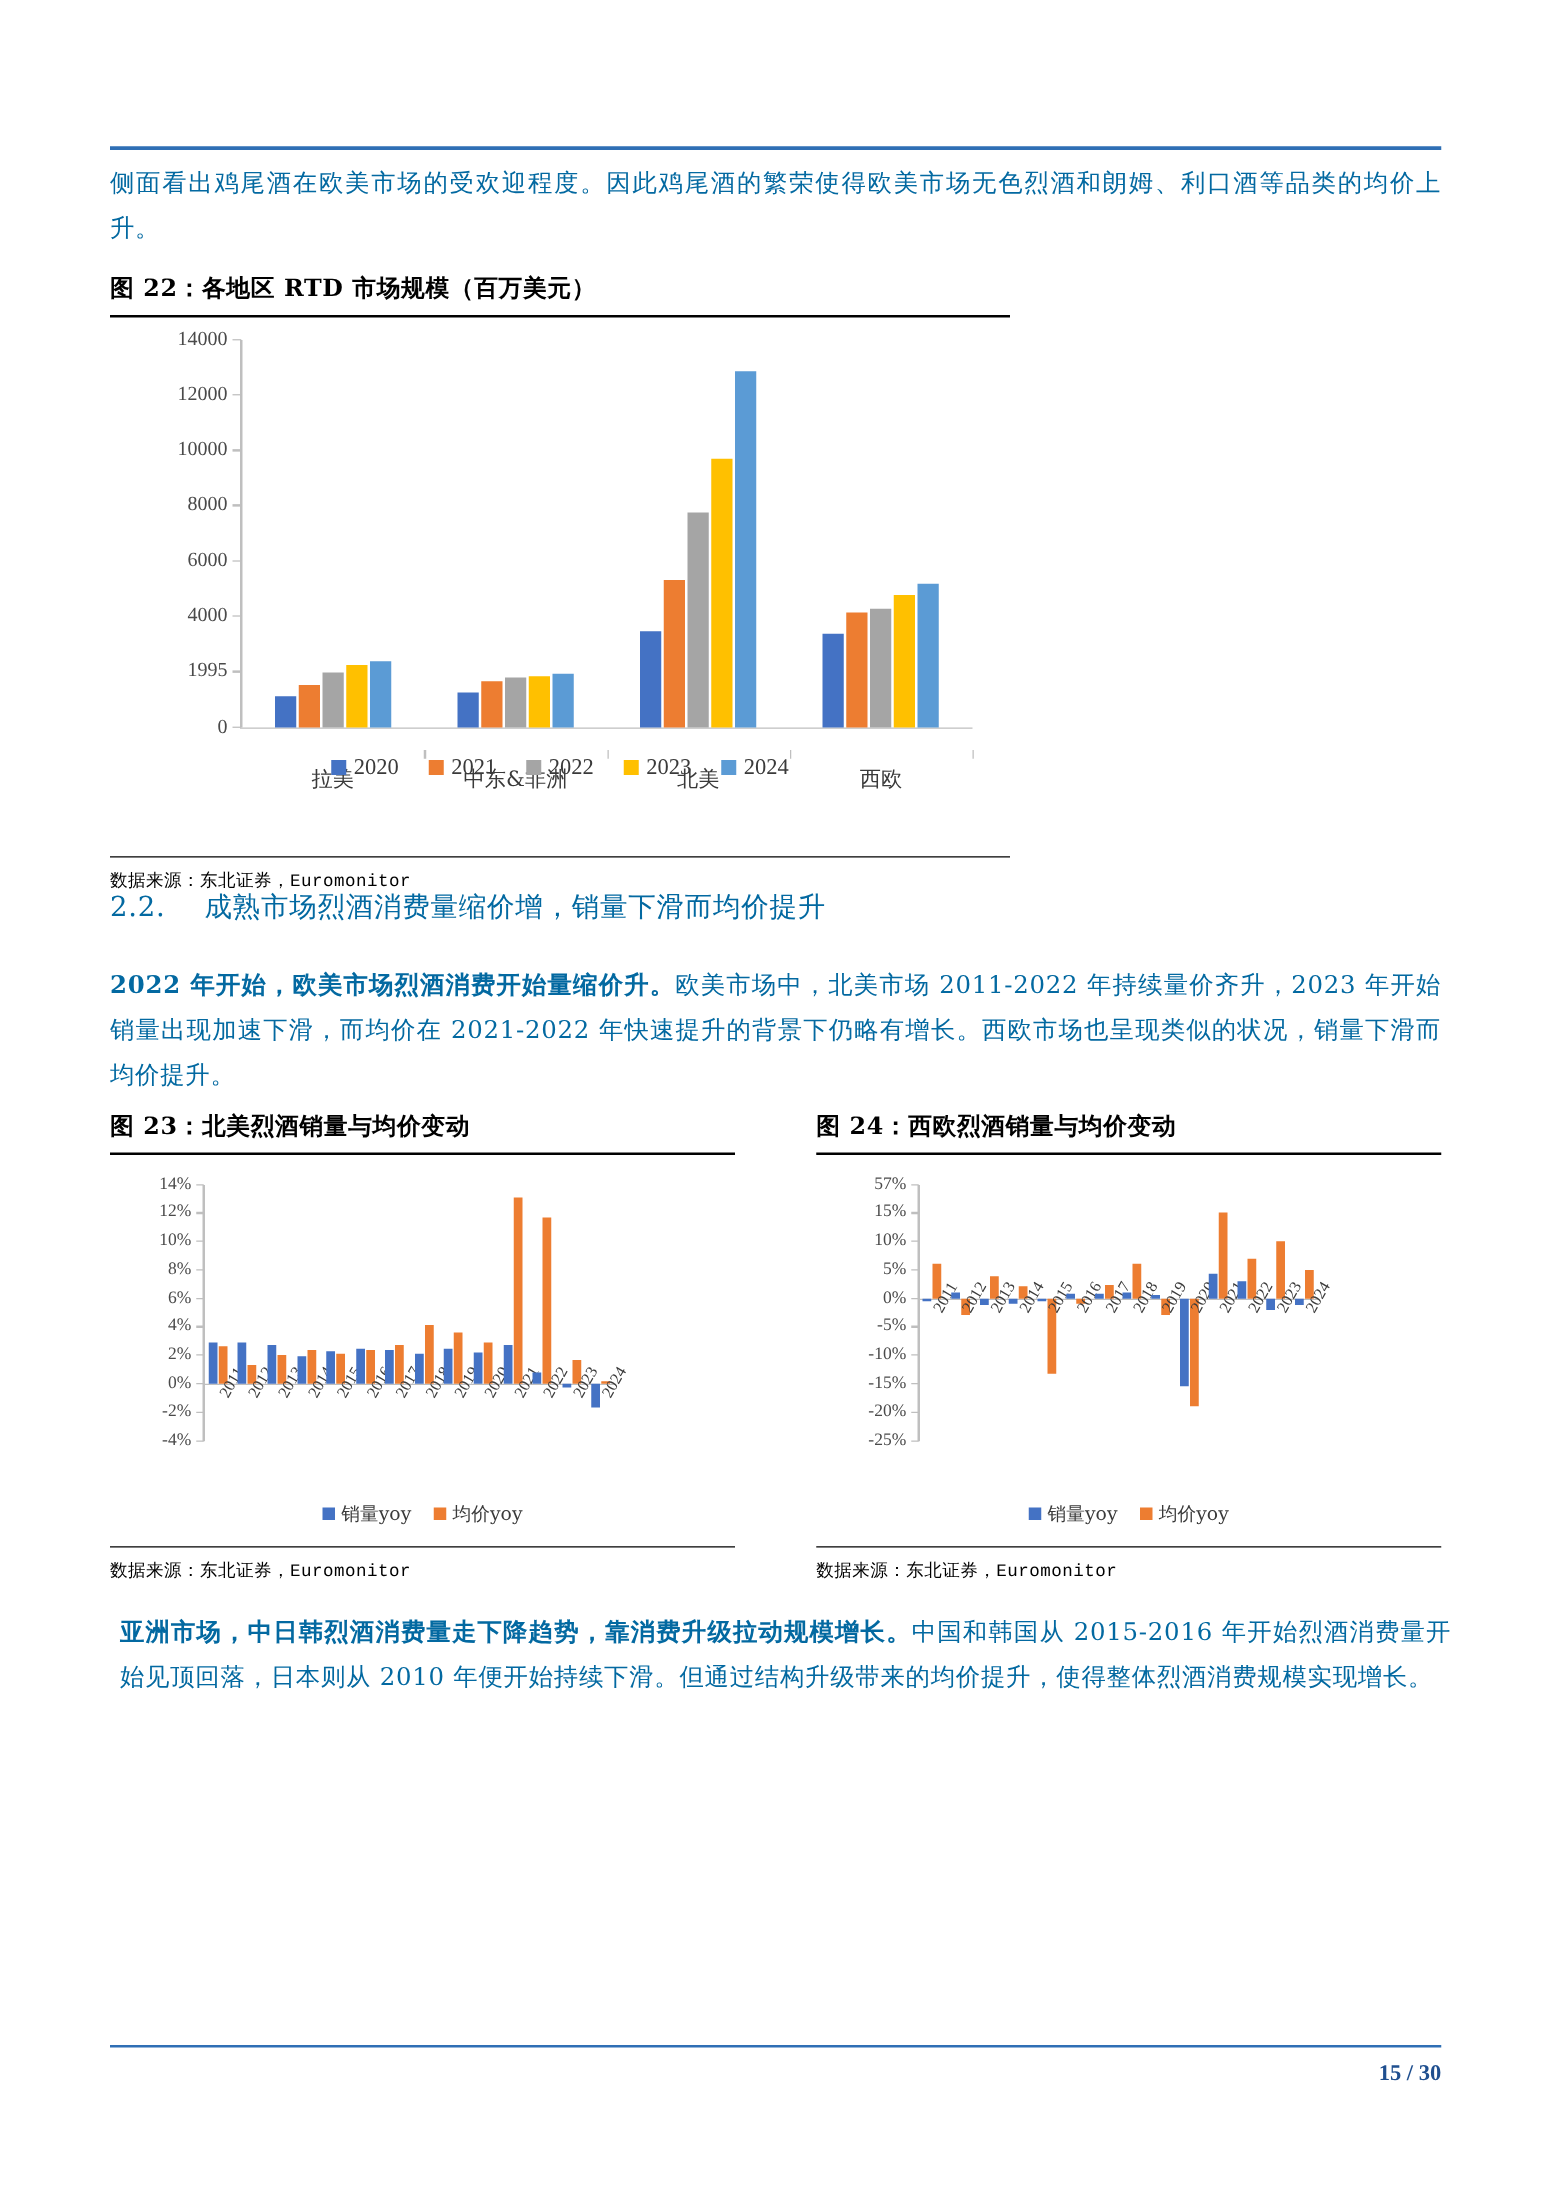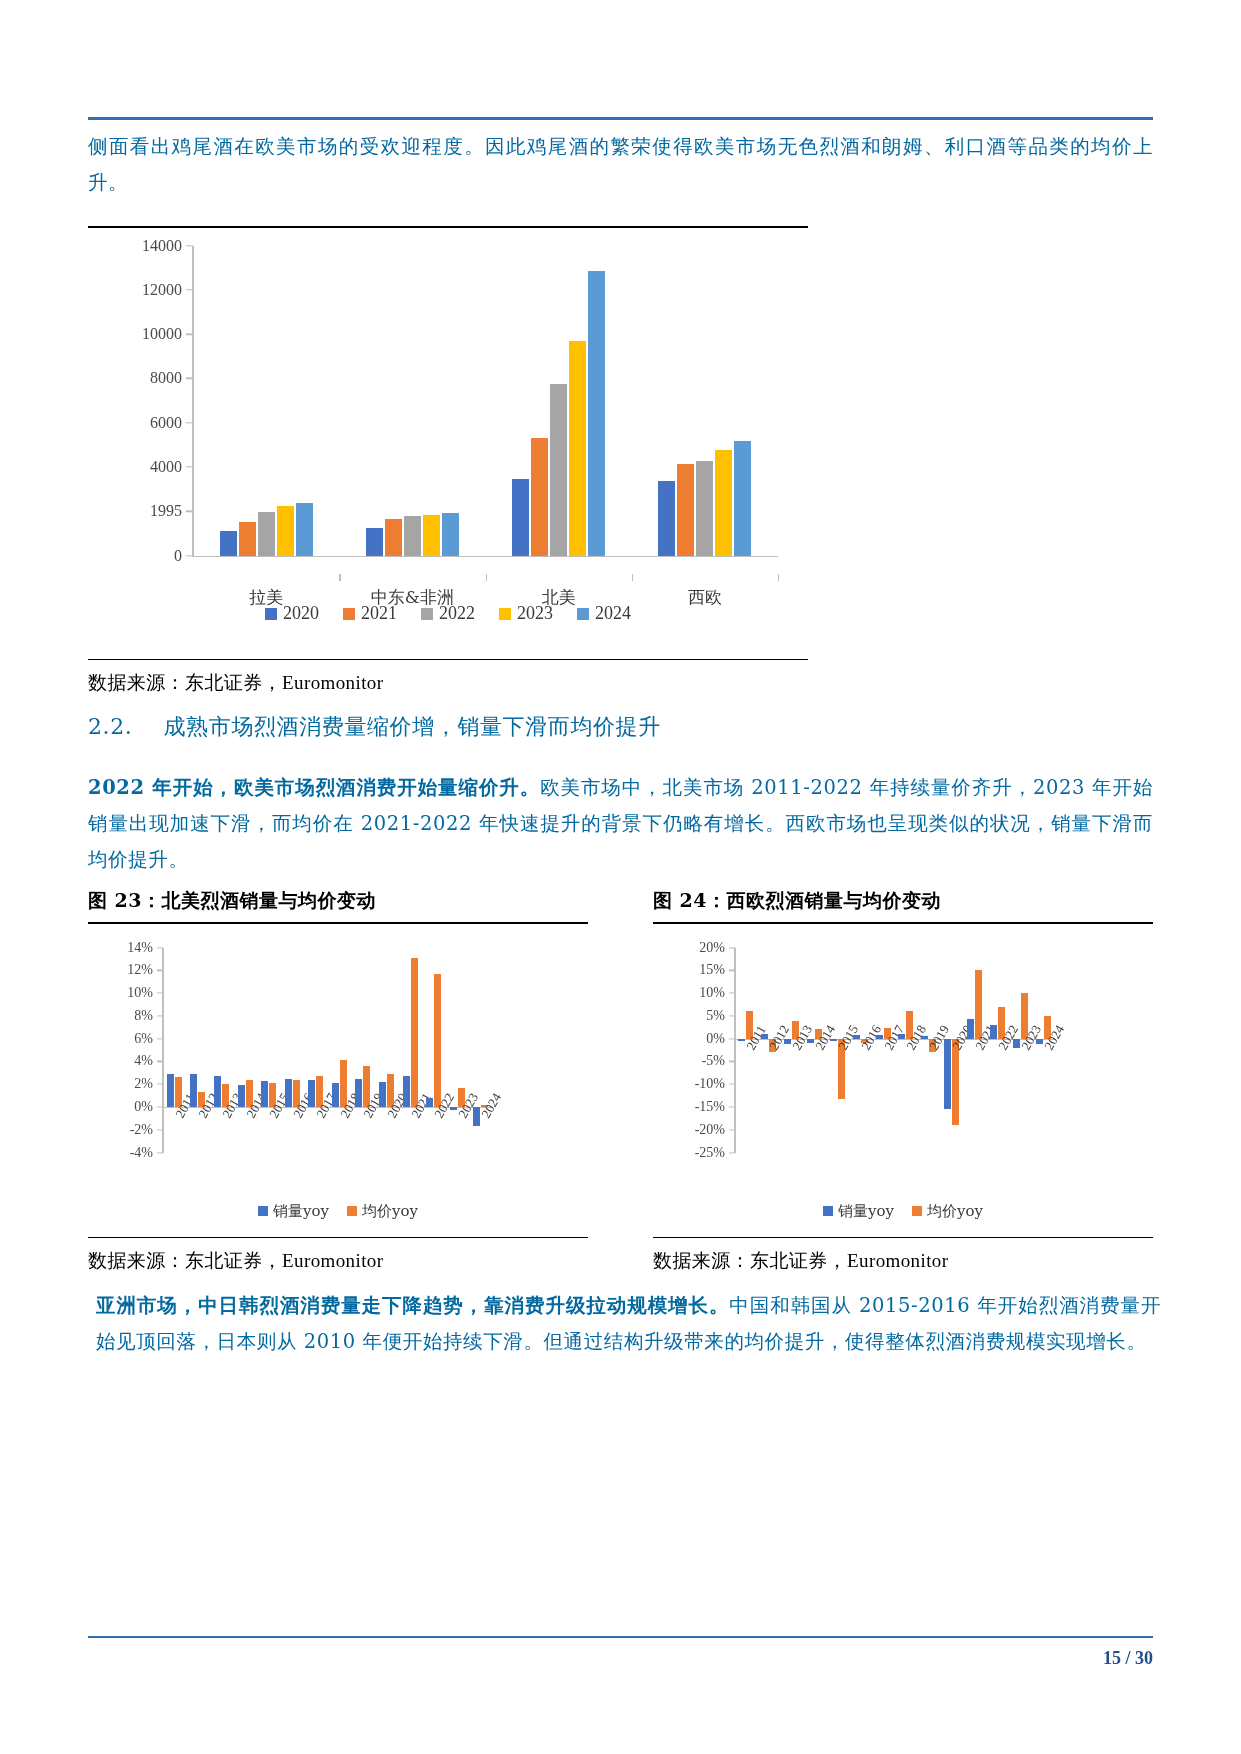--- a/index.html
+++ b/index.html
@@ -26,21 +26,21 @@
 
   
   .para{position:absolute;font-family:"DejaVu Serif", serif;font-size:19.5px;
         line-height:36px;letter-spacing:0.6px;color:#0369a1;text-align:justify;}
   .bold{font-weight:bold;}
 
   
   .fig-title{font-family:"DejaVu Serif", serif;font-weight:bold;font-size:19px;
              letter-spacing:0.5px;color:#000;}
   .rule{background:#000;height:1.6px;}
-  .src{font-family:Liberation Serif, serif;font-size:19px;letter-spacing:0.4px;color:#000;}
+  .src{font-family:Liberation Mono, monospace;font-size:14px;letter-spacing:0.4px;color:#000;}
 
   
   #fig22{position:absolute;left:88px;top:218px;width:720px;}
   #fig22 .rule{width:720px;margin-top:8px;}
   .c22-area{position:relative;width:720px;height:415px;}
   .c22-plot{position:absolute;left:105px;top:18px;width:585px;height:310px;}
   .c22-axis{position:absolute;left:104px;top:18px;width:2px;height:310px;background:#bfbfbf;}
   .c22-base{position:absolute;left:104px;top:328px;width:586px;height:1.6px;background:#bfbfbf;}
   .ytick{position:absolute;right:100%;transform:translateY(-50%);padding-right:11px;
          font-family:"Liberation Serif", serif;font-size:16px;color:#4a4a4a;white-space:nowrap;}
@@ -83,20 +83,21 @@
 </head>
 <body>
 
 <div class="page">
 
   <div class="header-rule"></div>
 
   <div class="para" style="left:88px;top:129px;width:1065px;">侧面看出鸡尾酒在欧美市场的受欢迎程度。因此鸡尾酒的繁荣使得欧美市场无色烈酒和朗姆、利口酒等品类的均价上升。</div>
 
   <div id="fig22">
+    <div class="fig-title">图 22：各地区 RTD 市场规模（百万美元）</div>
     <div class="rule"></div>
     <div class="c22-area">
       <div class="c22-axis"></div>
       <div class="c22-base"></div>
       <div class="c22-plot" id="c22-plot">
           <div class="ytick" style="top: 310px;">0</div>
           <div class="ytickmark" style="top: 310px;"></div>
           <div class="ytick" style="top: 265.714px;">1995</div>
           <div class="ytickmark" style="top: 265.714px;"></div>
           <div class="ytick" style="top: 221.429px;">4000</div>
@@ -288,21 +289,21 @@
           <div class="sytick" style="top: 113.889px;">-5%</div>
           <div class="sytickmark" style="top: 113.889px;"></div>
           <div class="sytick" style="top: 91.1111px;">0%</div>
           <div class="sytickmark" style="top: 91.1111px;"></div>
           <div class="sytick" style="top: 68.3333px;">5%</div>
           <div class="sytickmark" style="top: 68.3333px;"></div>
           <div class="sytick" style="top: 45.5556px;">10%</div>
           <div class="sytickmark" style="top: 45.5556px;"></div>
           <div class="sytick" style="top: 22.7778px;">15%</div>
           <div class="sytickmark" style="top: 22.7778px;"></div>
-          <div class="sytick" style="top: 0px;">20%</div>
+          <div class="sytick" style="top: 0px;">57%</div>
           <div class="sytickmark" style="top: 0px;"></div>
           <div class="sbar" style="left: 3.42857px; top: 91.1111px; height: 1.82222px; background: rgb(68, 114, 196);"></div>
           <div class="sbar" style="left: 11.4286px; top: 63.3222px; height: 27.7889px; background: rgb(237, 125, 49);"></div>
           <div class="sxlabel" style="left: 8.42857px; top: 97.1111px;">2011</div>
           <div class="sbar" style="left: 26.2857px; top: 86.5556px; height: 4.55556px; background: rgb(68, 114, 196);"></div>
           <div class="sbar" style="left: 34.2857px; top: 91.1111px; height: 13.6667px; background: rgb(237, 125, 49);"></div>
           <div class="sxlabel" style="left: 31.2857px; top: 97.1111px;">2012</div>
           <div class="sbar" style="left: 49.1429px; top: 91.1111px; height: 5.46667px; background: rgb(68, 114, 196);"></div>
           <div class="sbar" style="left: 57.1429px; top: 73.8px; height: 17.3111px; background: rgb(237, 125, 49);"></div>
           <div class="sxlabel" style="left: 54.1429px; top: 97.1111px;">2013</div>

